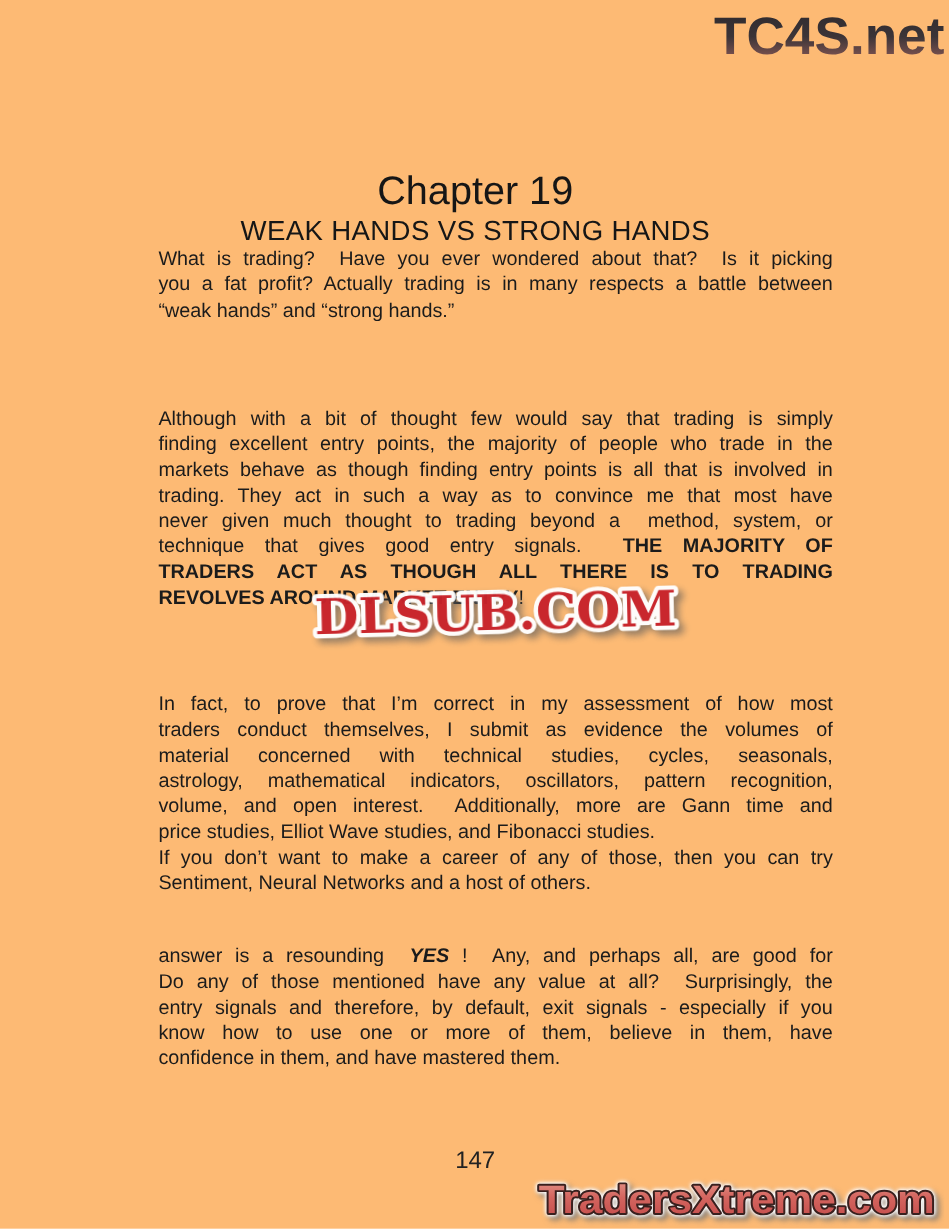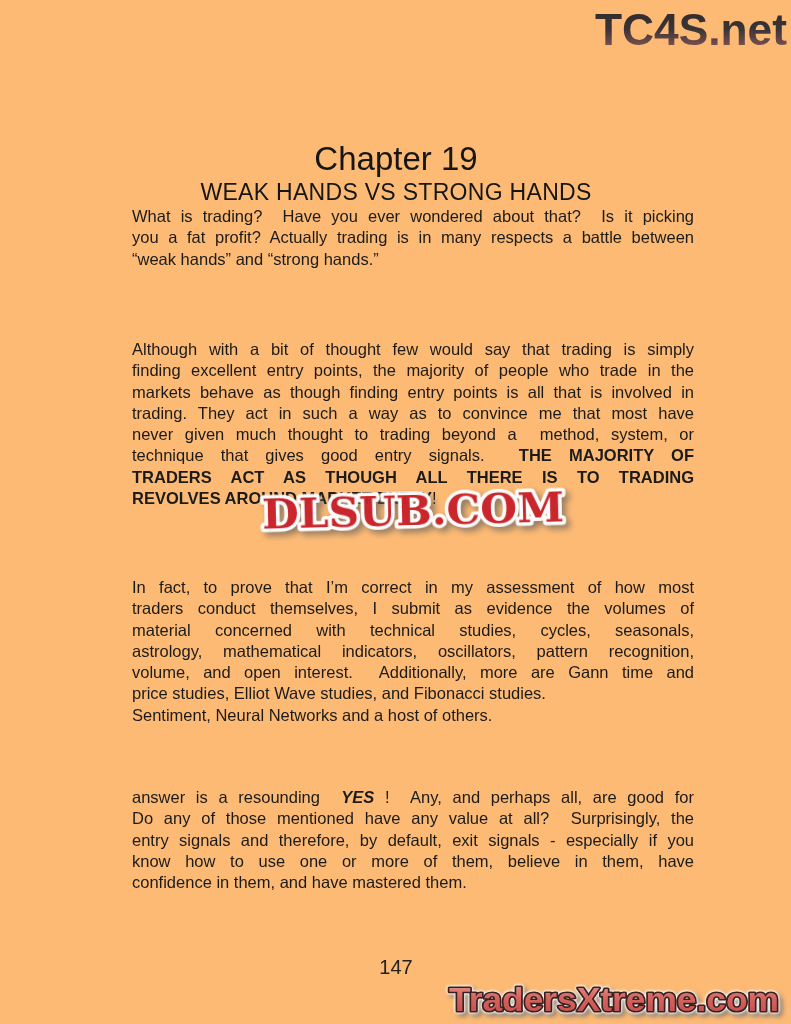--- a/index.html
+++ b/index.html
@@ -81,20 +81,21 @@
       <div class="line just"><b>TRADERS ACT AS THOUGH ALL THERE IS TO TRADING</b></div>
       <div class="line"><b>REVOLVES AROUND MARKET ENTRY</b>!</div>
     </div>
   <div class="para p4">
       <div class="line just">In fact, to prove that I’m correct in my assessment of how most</div>
       <div class="line just">traders conduct themselves, I submit as evidence the volumes of</div>
       <div class="line just">material concerned with technical studies, cycles, seasonals,</div>
       <div class="line just">astrology, mathematical indicators, oscillators, pattern recognition,</div>
       <div class="line just">volume, and open interest.  Additionally, more are Gann time and</div>
       <div class="line">price studies, Elliot Wave studies, and Fibonacci studies.</div>
+      <div class="line just">If you don’t want to make a career of any of those, then you can try</div>
       <div class="line">Sentiment, Neural Networks and a host of others.</div>
     </div>
   <div class="para p5">
       <div class="line just">answer is a resounding  <b><i>YES</i></b> !  Any, and perhaps all, are good for</div>
       <div class="line just">Do any of those mentioned have any value at all?  Surprisingly, the</div>
       <div class="line just">entry signals and therefore, by default, exit signals - especially if you</div>
       <div class="line just">know how to use one or more of them, believe in them, have</div>
       <div class="line">confidence in them, and have mastered them.</div>
     </div>
 

